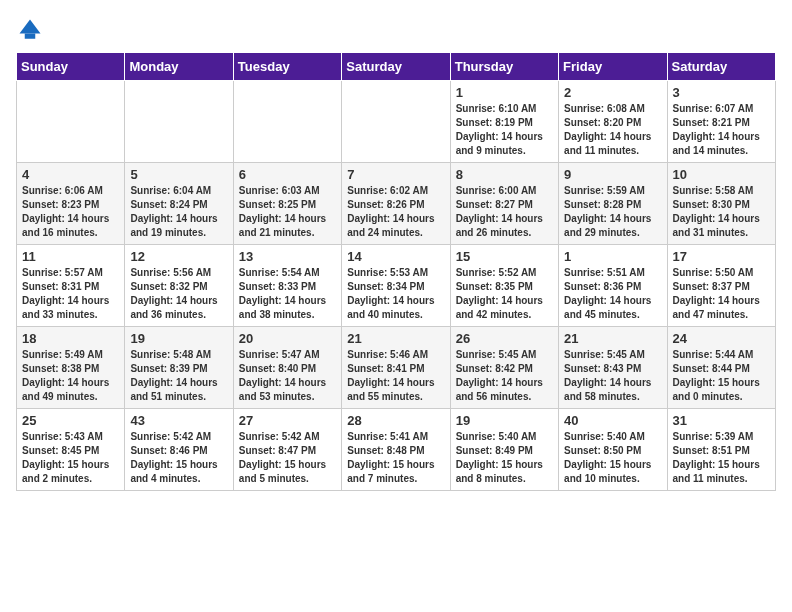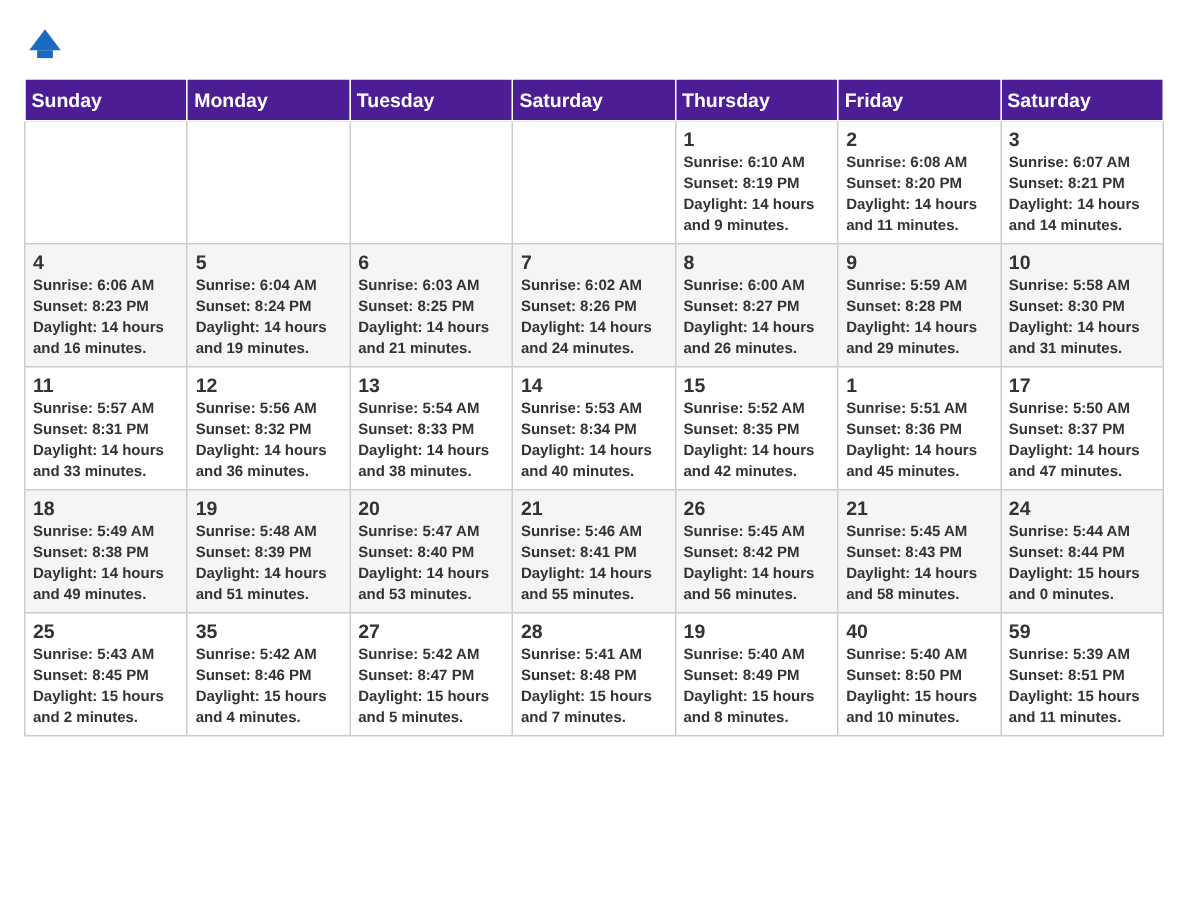--- a/index.html
+++ b/index.html
@@ -225,38 +225,38 @@
           <div class="day-num">24</div>
           <div class="day-info">Sunrise: 5:44 AM<br>Sunset: 8:44 PM<br>Daylight: 15 hours<br>and 0 minutes.</div>
         </td>
       </tr>
       <tr>
         <td>
           <div class="day-num">25</div>
           <div class="day-info">Sunrise: 5:43 AM<br>Sunset: 8:45 PM<br>Daylight: 15 hours<br>and 2 minutes.</div>
         </td>
         <td>
-          <div class="day-num">35</div>
+          <div class="day-num">43</div>
           <div class="day-info">Sunrise: 5:42 AM<br>Sunset: 8:46 PM<br>Daylight: 15 hours<br>and 4 minutes.</div>
         </td>
         <td>
           <div class="day-num">27</div>
           <div class="day-info">Sunrise: 5:42 AM<br>Sunset: 8:47 PM<br>Daylight: 15 hours<br>and 5 minutes.</div>
         </td>
         <td>
           <div class="day-num">28</div>
           <div class="day-info">Sunrise: 5:41 AM<br>Sunset: 8:48 PM<br>Daylight: 15 hours<br>and 7 minutes.</div>
         </td>
         <td>
           <div class="day-num">19</div>
           <div class="day-info">Sunrise: 5:40 AM<br>Sunset: 8:49 PM<br>Daylight: 15 hours<br>and 8 minutes.</div>
         </td>
         <td>
           <div class="day-num">40</div>
           <div class="day-info">Sunrise: 5:40 AM<br>Sunset: 8:50 PM<br>Daylight: 15 hours<br>and 10 minutes.</div>
         </td>
         <td>
-          <div class="day-num">59</div>
+          <div class="day-num">31</div>
           <div class="day-info">Sunrise: 5:39 AM<br>Sunset: 8:51 PM<br>Daylight: 15 hours<br>and 11 minutes.</div>
         </td>
       </tr>
     </tbody>
 </table>
 
 </body></html>

